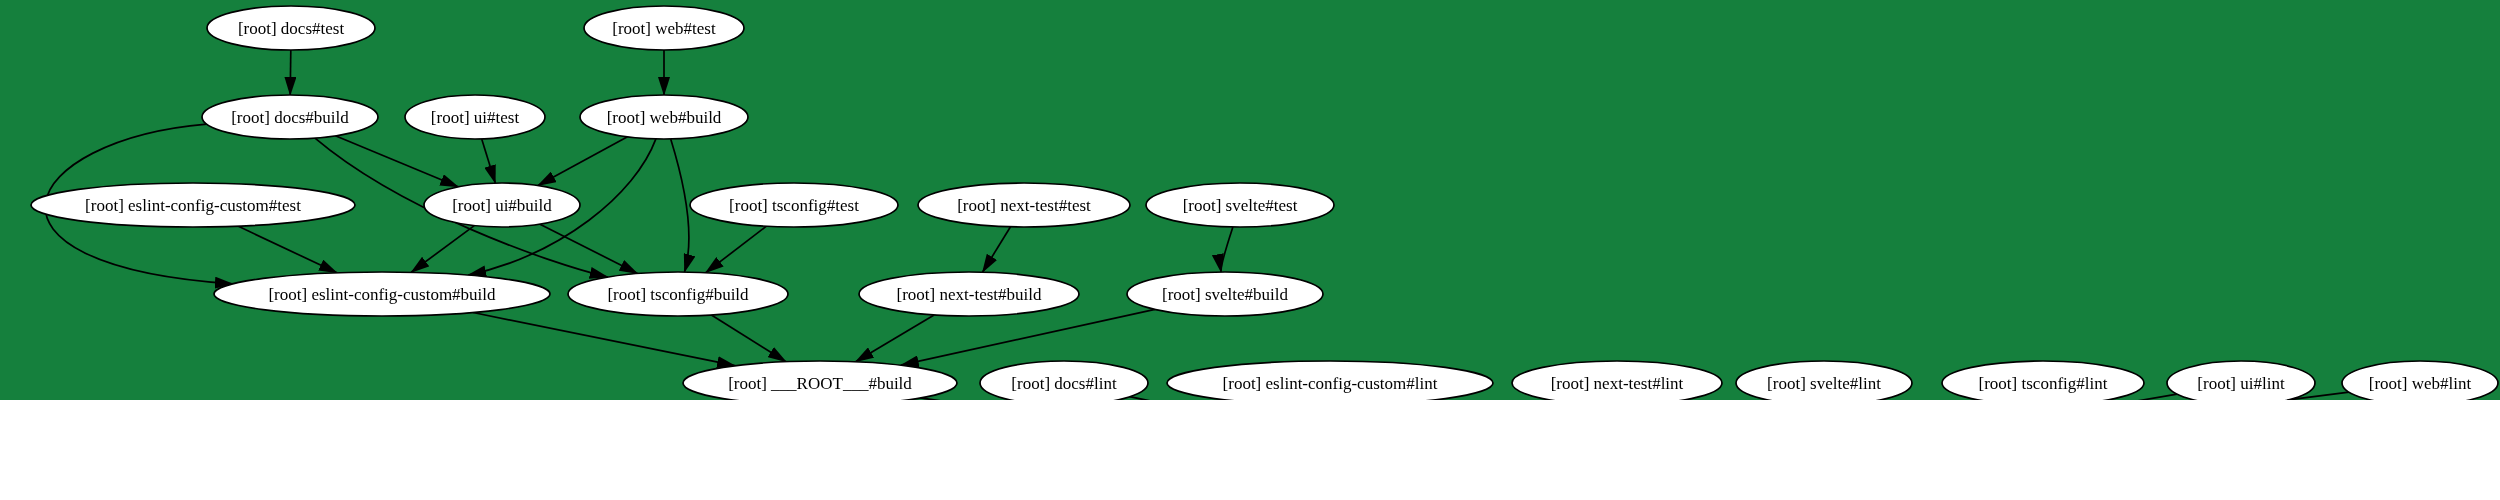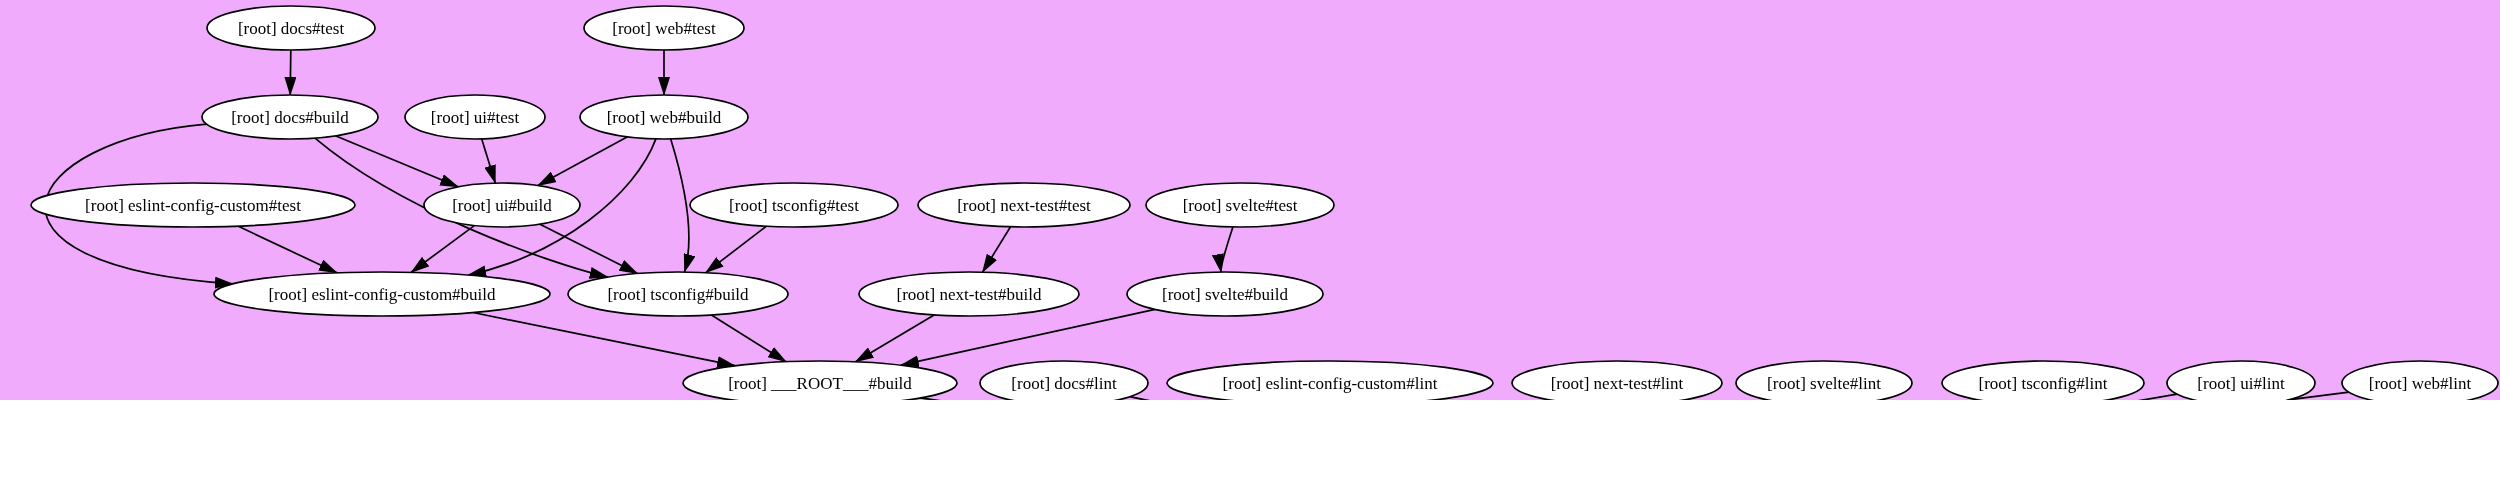--- a/index.html
+++ b/index.html
@@ -4,21 +4,21 @@
 <style>
   html, body {
     margin: 0;
     padding: 0;
     background: #ffffff;
   }
   .stage {
     position: relative;
     width: 2500px;
     height: 400px;
-    background: #f0abfc;
+    background: #15803d;
     overflow: hidden;
   }
   svg text {
     font-family: "Liberation Serif", "DejaVu Serif", serif;
     font-size: 17px;
     fill: #000000;
     text-anchor: middle;
   }
 </style>
 </head>

